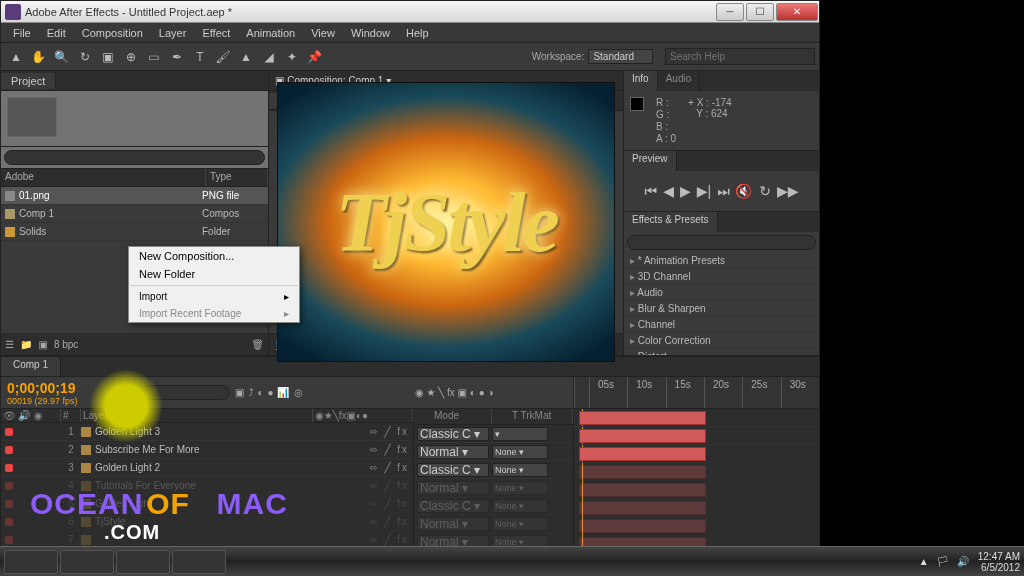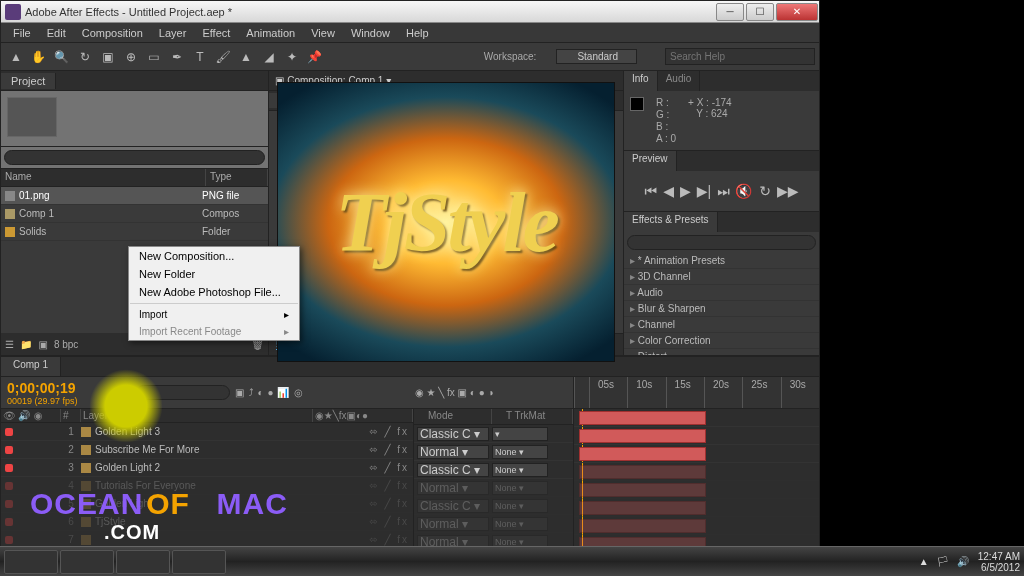--- a/index.html
+++ b/index.html
@@ -9,23 +9,23 @@
 .titlebar { height:22px; background:linear-gradient(#f7f7f7,#d8d8d8); display:flex; align-items:center; padding-left:4px; border-bottom:1px solid #888; }
 .app-icon { width:16px; height:16px; background:#5a3c7a; border-radius:2px; margin-right:4px; }
 .title { color:#333; font-size:11px; flex:1; }
 .winbtns { display:flex; }
 .winbtn { width:28px; height:18px; background:linear-gradient(#eee,#ccc); border:1px solid #888; border-radius:2px; margin:1px; display:flex; align-items:center; justify-content:center; color:#333; font-size:10px; }
 .winbtn.close { background:linear-gradient(#e77,#b33); color:#fff; width:42px; }
 .menubar { height:20px; background:#383838; display:flex; align-items:center; padding-left:4px; border-bottom:1px solid #222; }
 .menuitem { color:#ccc; padding:2px 8px; font-size:11px; cursor:pointer; }
 .toolbar { height:28px; background:#3a3a3a; display:flex; align-items:center; padding:2px 4px; border-bottom:1px solid #222; }
 .tool { width:22px; height:22px; display:flex; align-items:center; justify-content:center; color:#bbb; margin-right:1px; font-size:12px; border:1px solid transparent; border-radius:2px; }
-.toolbar-right { margin-left:auto; display:flex; align-items:center; gap:20px; }
+.toolbar-right { margin-left:auto; display:flex; align-items:center; gap:4px; }
 .workspace-lbl { color:#aaa; font-size:10px; }
-.workspace-sel { background:#444; color:#ccc; border:1px solid #222; padding:1px 18px 1px 20px; }
+.workspace-sel { background:#444; color:#ccc; border:1px solid #222; padding:1px 18px 1px 4px; }
 .search-help { width:150px; background:#333; border:1px solid #222; padding:2px 4px; color:#888; margin-left:8px; }
 
 .main { flex:1; display:flex; min-height:0; }
 .left-col { width:268px; display:flex; flex-direction:column; background:#737373; border-right:1px solid #222; }
 .panel-tab { height:20px; background:#2d2d2d; border-bottom:1px solid #222; display:flex; align-items:center; }
 .tab-active { background:#3a3a3a; color:#ccc; padding:2px 10px; border-right:1px solid #222; font-size:11px; }
 .project-thumb { height:56px; padding:6px; border-bottom:1px solid #222; }
 .thumb-box { width:50px; height:40px; background:#555; border:1px solid #666; }
 .project-search { padding:3px; border-bottom:1px solid #222; display:flex; }
 .project-search input { flex:1; background:#333; border:1px solid #222; border-radius:8px; padding:1px 4px; color:#888; }
@@ -108,21 +108,21 @@
 .lr-eye { width:60px; display:flex; gap:2px; padding-left:4px; }
 .eye-dot { width:8px; height:8px; background:#e44; border-radius:2px; }
 .lr-num { width:20px; text-align:center; color:#888; }
 .lr-name { flex:1; display:flex; align-items:center; gap:4px; }
 .lr-name .swatch { width:10px; height:10px; background:#aa8844; }
 .lr-sw { width:100px; color:#888; letter-spacing:2px; text-align:right; padding-right:4px; }
 .dim { opacity:0.3; }
 
 .mode-col { width:160px; background:#2d2d2d; border-left:1px solid #222; }
 .mc-header { height:16px; display:flex; color:#888; font-size:9px; border-bottom:1px solid #222; }
-.mc-header > div { padding:1px 14px; border-right:1px solid #444; }
+.mc-header > div { padding:1px 20px; border-right:1px solid #444; }
 .mch-mode { width:78px; }
 .mch-trk { flex:1; }
 .mode-row { height:18px; display:flex; align-items:center; border-bottom:1px solid #333; }
 .mode-dd { width:72px; height:14px; background:#444; border:1px solid #222; margin:0 3px; color:#ccc; font-size:12px; padding:0 2px; display:flex; align-items:center; }
 .trk-dd { width:56px; height:14px; background:#444; border:1px solid #222; color:#ccc; font-size:9px; padding:0 2px; display:flex; align-items:center; }
 
 .track-col { flex:1; background:#2d2d2d; border-left:1px solid #222; position:relative; }
 .track-row { height:18px; border-bottom:1px solid #333; position:relative; }
 .bar { position:absolute; height:14px; top:2px; background:#d15a5a; border:1px solid #a03030; }
 .playhead { position:absolute; top:0; bottom:0; width:1px; background:#f4a300; left:8px; }
@@ -190,21 +190,21 @@
       <div class="panel-tab">
           <div class="tab-active">Project</div>
         </div>
       <div class="project-thumb">
           <div class="thumb-box"></div>
         </div>
       <div class="project-search">
           <input placeholder="" value="" style="">
         </div>
       <div class="project-header">
-        <div class="ph-name">Name</div>
+        <div class="ph-name">Adobe</div>
         <div class="ph-type">Type</div>
       </div>
       <div class="project-items">
         <div class="p-row sel">
           <div class="p-name">
               <span class="ficon png"></span>
               <span>01.png</span>
             </div>
           <div class="p-type">PNG file</div>
         </div>
@@ -522,21 +522,20 @@
     </div>
           </div>
       </div>
     </div>
   </div>
 </div>
 
 <div class="context-menu">
   <div class="cm-item">New Composition...</div>
   <div class="cm-item">New Folder</div>
-  <div class="cm-item">New Adobe Photoshop File...</div>
   <div class="cm-sep"></div>
   <div class="cm-item">
       <span>Import</span>
       <span class="cm-arrow">▸</span>
     </div>
   <div class="cm-item disabled">
       <span>Import Recent Footage</span>
       <span class="cm-arrow">▸</span>
     </div>
 </div>

